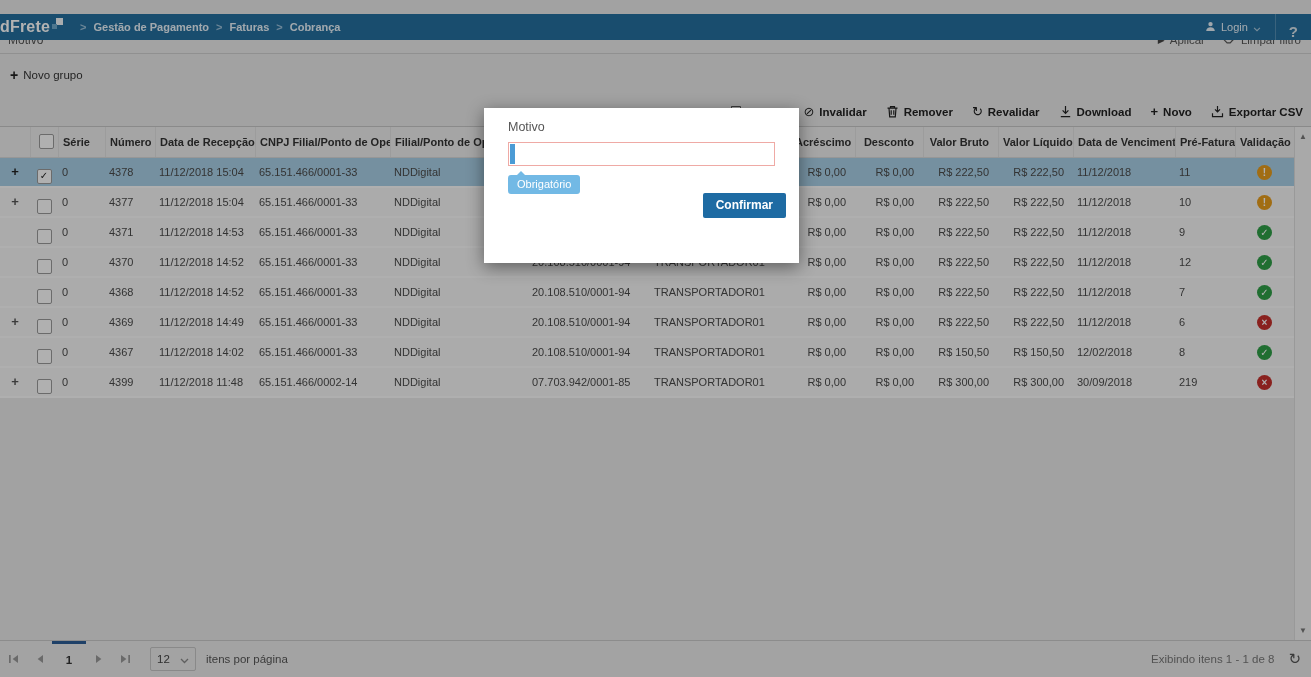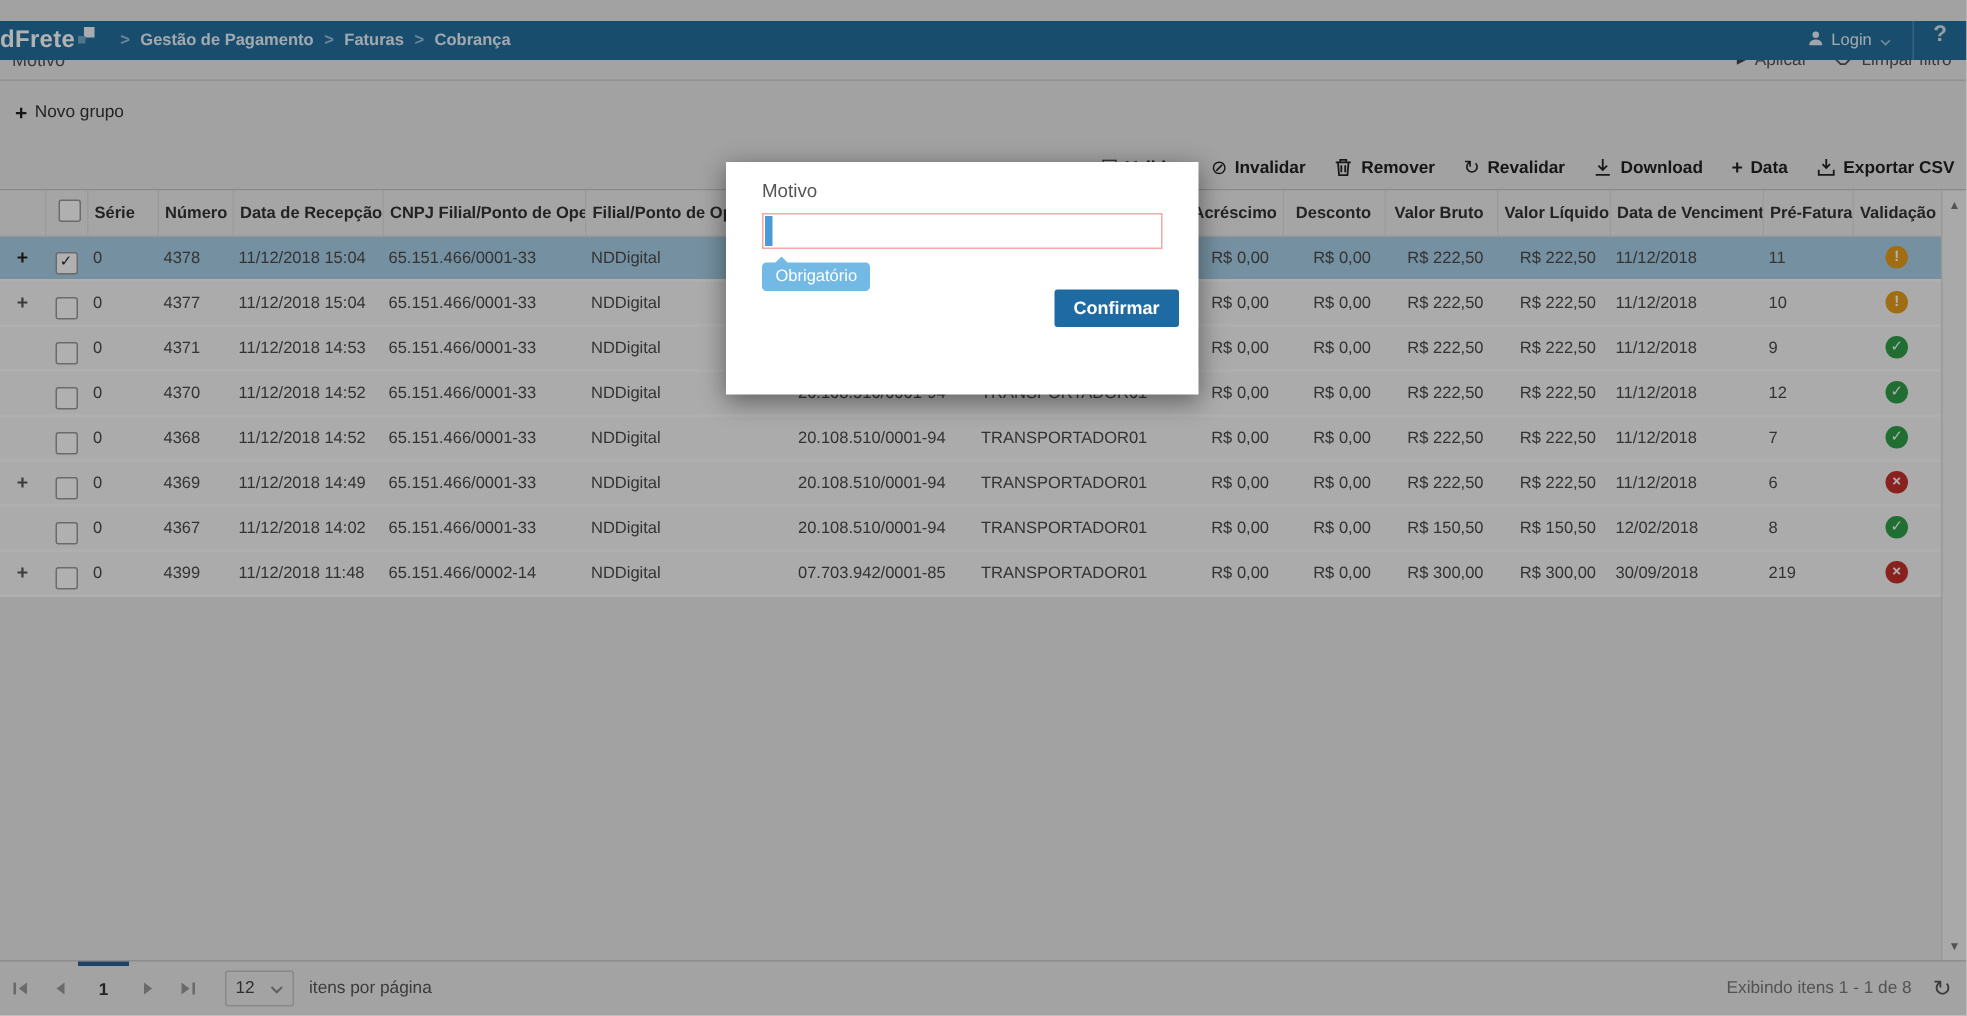--- a/index.html
+++ b/index.html
@@ -10,21 +10,21 @@
   }
   
   .navbar{position:absolute;left:0;top:14px;width:100%;height:26px;background:#256f9e;display:flex;align-items:center;z-index:5;}
   .logo{display:flex;align-items:center;color:#fff;font-weight:bold;font-size:16px;padding-left:0px;letter-spacing:.2px;cursor:pointer;}
   .logo-mark{position:relative;width:11px;height:11px;margin-left:2px;margin-top:-7px;}
   .logo-mark .lm1{position:absolute;right:0;top:0;width:7px;height:7px;background:#f2f7fa;}
   .logo-mark .lm2{position:absolute;left:0;bottom:0;width:5px;height:5px;background:#6fa9cc;}
   .breadcrumb{display:flex;align-items:center;margin-left:10px;font-size:11px;font-weight:bold;color:#e8f2f9;}
   .crumb-sep{color:#9cc1da;margin:0 7px;font-size:11px;font-weight:bold;}
   .crumb{cursor:pointer;}
-  .nav-right{margin-left:auto;display:flex;align-items:flex-start;height:100%;}
+  .nav-right{margin-left:auto;display:flex;align-items:flex-end;height:100%;}
   .login{display:flex;align-items:center;gap:5px;color:#eaf3fa;font-size:11px;cursor:pointer;padding:0 14px;height:100%;}
   .login .chev{opacity:.8;margin-top:2px;}
   .navsep{width:1px;height:26px;background:rgba(255,255,255,.22);}
   .help{color:#d6e2ea;font-weight:bold;font-size:15px;padding:0 13px;cursor:pointer;}
   
   .filters-bar{position:absolute;left:0;top:26px;width:100%;height:28px;background:#eaeaea;border-bottom:1px solid #cfcfcf;display:flex;align-items:center;box-sizing:border-box;}
   .filters-title{font-size:12px;color:#555;padding-left:8px;}
   .filters-actions{margin-left:auto;display:flex;align-items:center;gap:18px;padding-right:10px;}
   .flt-btn{display:flex;align-items:center;gap:5px;font-size:11.5px;color:#555;cursor:pointer;}
   .play-ic{font-size:9px;color:#444;}
@@ -168,21 +168,21 @@
       <div class="tb-btn">
         <span>
           <svg width="13" height="13" viewBox="0 0 13 13" fill="none" stroke="#222" stroke-width="1.2">
             <path d="M6.5 1v7M3.6 5.4l2.9 2.9 2.9-2.9M1.8 11.6h9.4"></path>
           </svg>
         </span>
         <span>Download</span>
       </div>
       <div class="tb-btn">
         <span><span class="uic" style="font-weight:bold">+</span></span>
-        <span>Data</span>
+        <span>Novo</span>
       </div>
       <div class="tb-btn">
         <span>
           <svg width="13" height="13" viewBox="0 0 13 13" fill="none" stroke="#222" stroke-width="1.2">
             <path d="M6.5 1v6M4 4.4L6.5 7 9 4.4M1.5 8.2v3.4h10V8.2"></path>
           </svg>
         </span>
         <span>Exportar CSV</span>
       </div>
     </div>

